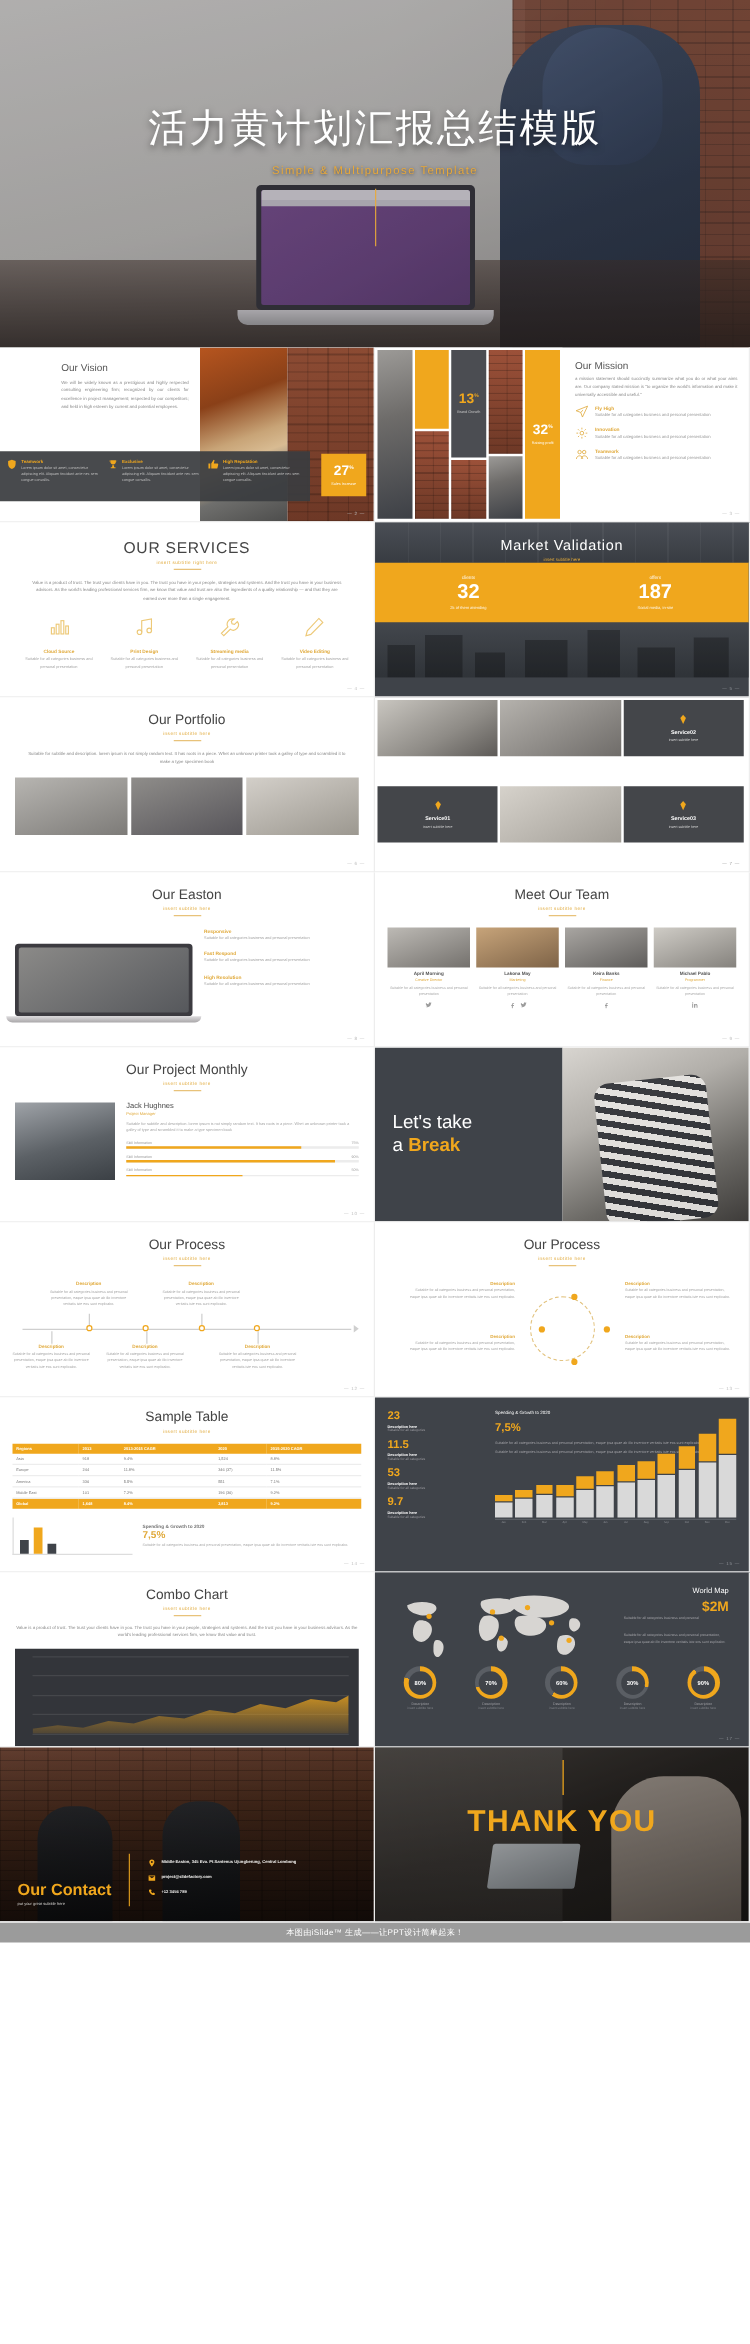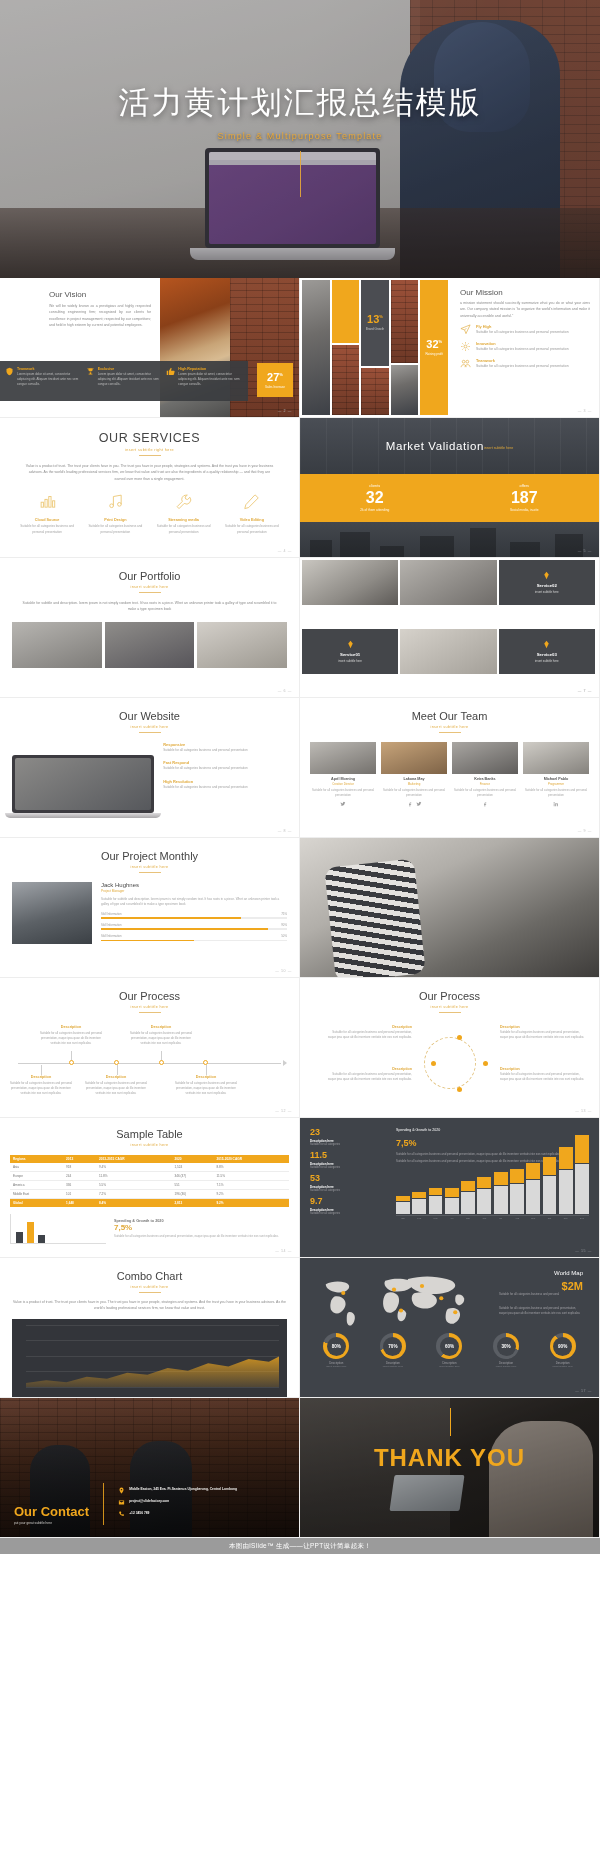--- a/index.html
+++ b/index.html
@@ -114,25 +114,25 @@
   
   .s-services { padding:13px 16px 8px; }
   .svc-row { display:flex; gap:6px; margin-top:11px; }
   .svc { flex:1; text-align:center; }
   .svc-ic { width:17px; height:17px; margin:0 auto 4px; color:#eec濃; color:#edc978; }
   .svc-h { font-size:3.8px; color:#e0a93a; font-weight:bold; }
   .svc-b { font-size:3.1px; color:#a5a5a5; line-height:1.7; margin-top:2px; }
 
   
   .s-market { background:#3f4349; color:#fff; }
-  .mk-hero { height:56px; position:relative;
+  .mk-hero { height:32px; position:relative;
     background:linear-gradient(180deg,#4a4e55,#3a3e44);
     background-image:repeating-linear-gradient(90deg, rgba(255,255,255,.045) 0 1px, transparent 1px 26px),
       linear-gradient(180deg,#4a4e55,#383c42);
-    display:flex; flex-direction:row; align-items:center; justify-content:center; }
+    display:flex; flex-direction:column; align-items:center; justify-content:flex-end; }
   .mk-title { font-size:11.5px; color:#fff; letter-spacing:.6px; }
   .mk-sub { font-size:3.6px; color:#e0a93a; margin-top:3px; }
   .mk-band { background:#f0a71d; height:48px; display:flex; }
   .mk-c { flex:1; display:flex; flex-direction:column; align-items:center; justify-content:center; color:#fff; }
   .mk-k { font-size:3.8px; opacity:.95; }
   .mk-v { font-size:16px; font-weight:bold; line-height:1.1; margin-top:1px; }
   .mk-d { font-size:3.2px; opacity:.9; margin-top:2px; }
   .mk-foot { height:44px; background:linear-gradient(180deg,#43474d,#2f3338);
     position:relative; overflow:hidden; }
   .mk-foot .bld { position:absolute; bottom:0; background:rgba(0,0,0,.28); }
@@ -592,21 +592,21 @@
         <svg class="dia" viewBox="0 0 24 24" fill="currentColor">
             <path d="M12 2l6 7-6 13-6-13 6-7z"></path>
           </svg>
         <div class="ttl">Service03</div>
         <div class="sb">insert subtitle here</div>
       </div>
       <div class="pg" style="color:#9a9a9a">— 7 —</div>
     </div>
 
     <div class="slide s-website">
-      <div class="h-title">Our Website</div>
+      <div class="h-title">Our Easton</div>
       <div class="h-sub">insert subtitle here</div>
       <div class="h-line"></div>
       <div class="web-body">
         <div class="web-lap">
           <div class="lap2">
             <div class="lap2-s">
                 <div class="lap2-i"></div>
               </div>
             <div class="lap2-b"></div>
           </div>
@@ -721,20 +721,26 @@
             <div class="skill-bar">
                 <div class="skill-fill" style="width:50%"></div>
               </div>
           </div>
         </div>
       </div>
       <div class="pg">— 10 —</div>
     </div>
 
     <div class="slide s-break">
+      <div class="brk-left">
+        <div class="brk-t">
+          <div>Let's take</div>
+          <div><span>a </span><b>Break</b></div>
+        </div>
+      </div>
       <div class="brk-right">
         <div class="brk-stripes"></div>
       </div>
     </div>
 
     <div class="slide s-proc">
       <div class="h-title">Our Process</div>
       <div class="h-sub">insert subtitle here</div>
       <div class="h-line"></div>
       <div class="tl">

